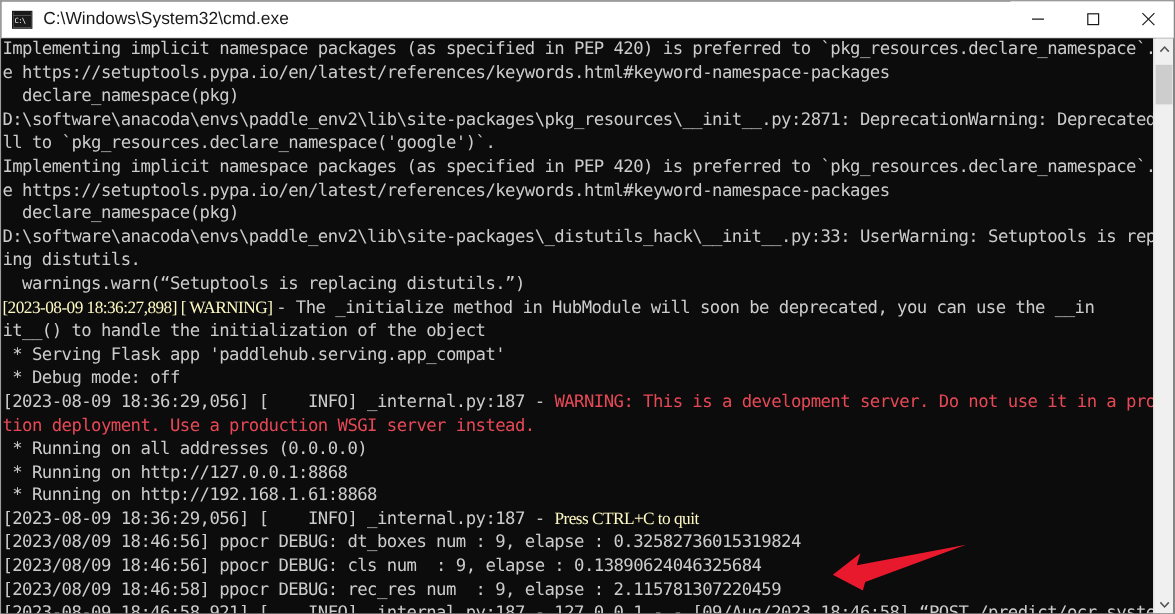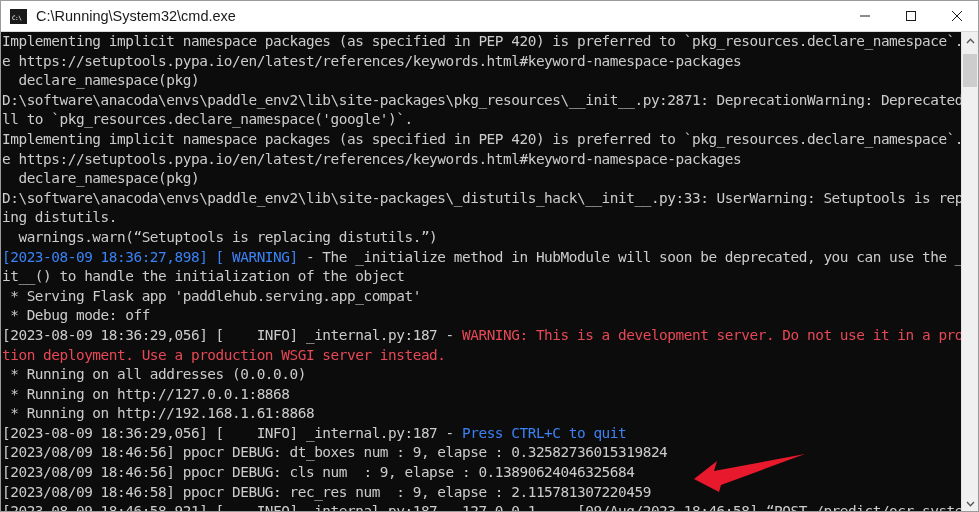--- a/index.html
+++ b/index.html
@@ -104,21 +104,21 @@
     padding-left: 1px;
     box-sizing: border-box;
     white-space: pre;
   }
   #console .line {
     height: 19.6px;
     white-space: pre;
     overflow: hidden;
   }
   .c-white  { color: #cccccc; }
-  .c-yellow { color: #3b82f6; }
+  .c-yellow { color: #fef9c3; font-family: Liberation Serif, serif; }
   .c-red    { color: #e74856; }
 
   
   #scrollbar {
     position: absolute;
     right: 0;
     top: 31px;
     width: 17px;
     height: 480px;
     background: #f0f0f0;
@@ -158,21 +158,21 @@
 </head>
 <body>
 
 <div id="window">
 
   <div id="titlebar">
     <div id="title-icon">
       <div class="bar"></div>
       <div class="body">C:\</div>
     </div>
-    <div id="title-text">C:\Running\System32\cmd.exe</div>
+    <div id="title-text">C:\Windows\System32\cmd.exe</div>
 
     <div class="win-btn">
       <svg width="12" height="12" viewBox="0 0 12 12">
         <line x1="1" y1="6" x2="11" y2="6" stroke="#1a1a1a" stroke-width="1"></line>
       </svg>
     </div>
     <div class="win-btn">
       <svg width="12" height="12" viewBox="0 0 12 12">
         <rect x="1.5" y="1.5" width="9" height="9" fill="none" stroke="#1a1a1a" stroke-width="1"></rect>
       </svg>

